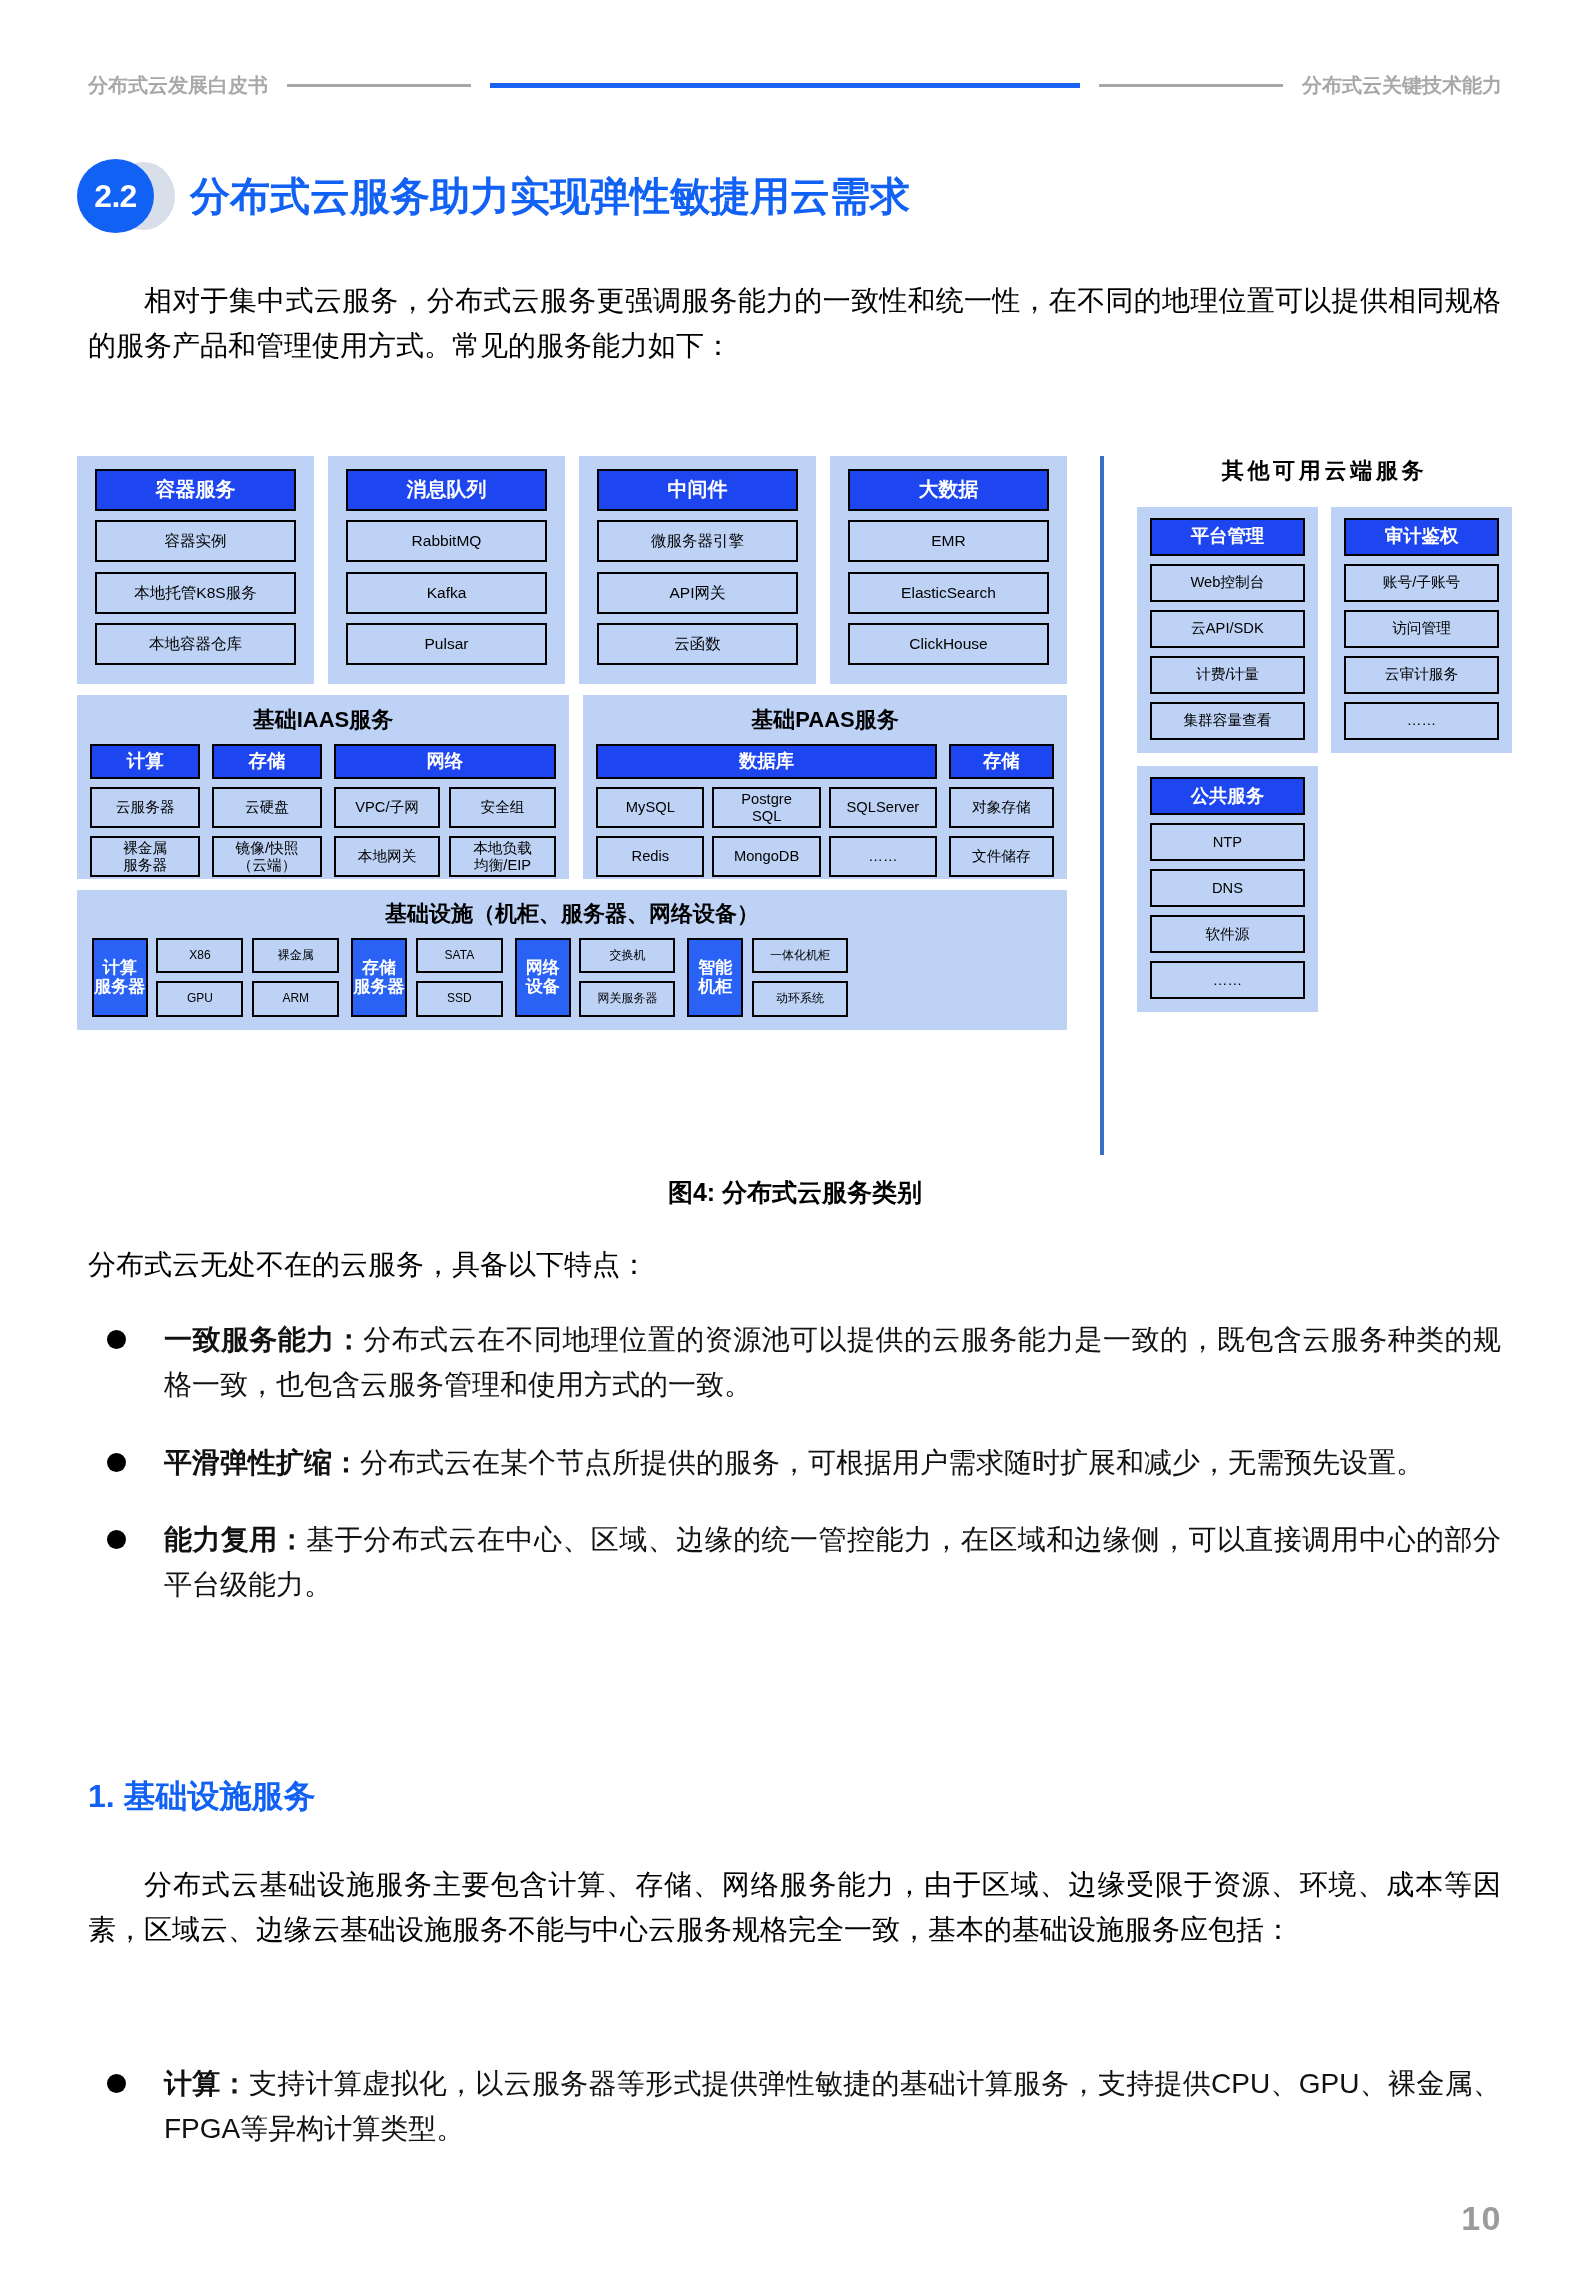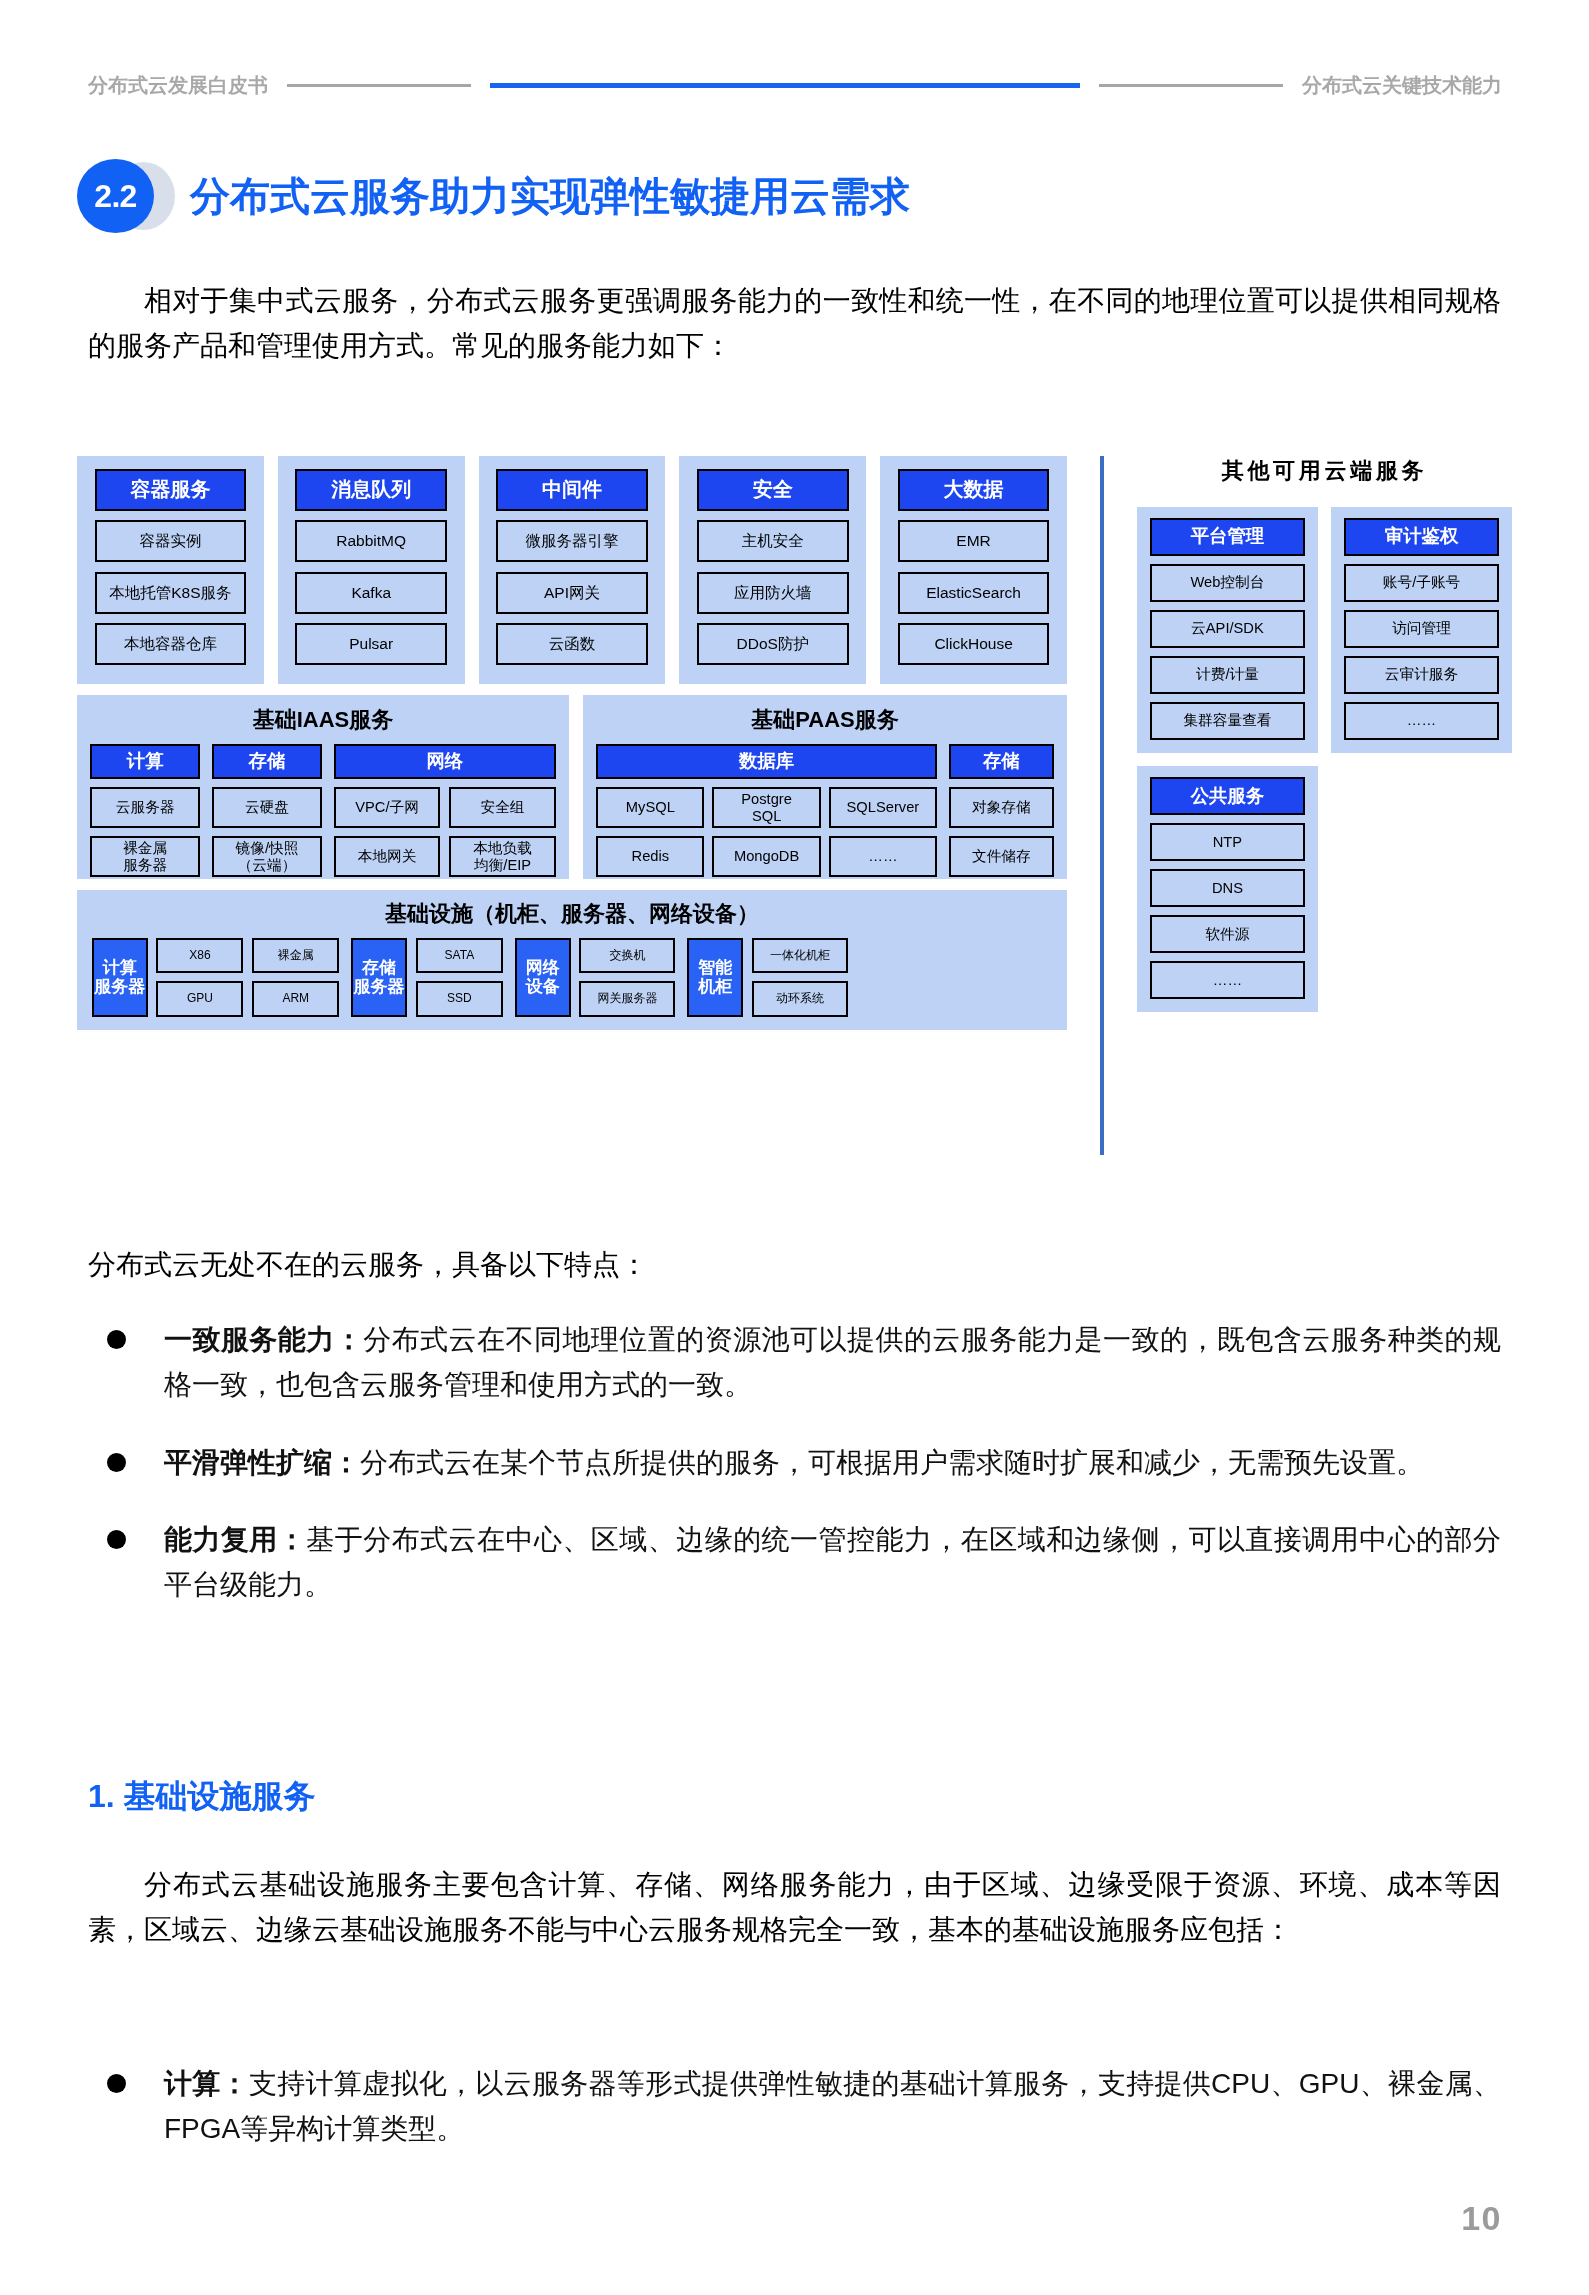--- a/index.html
+++ b/index.html
@@ -214,26 +214,20 @@
           <div class="cardhead">消息队列</div>
           <div class="cell">RabbitMQ</div>
           <div class="cell">Kafka</div>
           <div class="cell">Pulsar</div>
         </div>
         <div class="svc-col">
           <div class="cardhead">中间件</div>
           <div class="cell">微服务器引擎</div>
           <div class="cell">API网关</div>
           <div class="cell">云函数</div>
-        </div>
-        <div class="svc-col">
-          <div class="cardhead">安全</div>
-          <div class="cell">主机安全</div>
-          <div class="cell">应用防火墙</div>
-          <div class="cell">DDoS防护</div>
         </div>
         <div class="svc-col">
           <div class="cardhead">大数据</div>
           <div class="cell">EMR</div>
           <div class="cell">ElasticSearch</div>
           <div class="cell">ClickHouse</div>
         </div>
       </div>
 
       <div class="row2">
@@ -371,20 +365,21 @@
           <div class="cell">NTP</div>
           <div class="cell">DNS</div>
           <div class="cell">软件源</div>
           <div class="cell">……</div>
         </div>
 
       </div>
     </div>
   </div>
 
+  <div class="caption" style="top:1176px;">图4: 分布式云服务类别</div>
 
   <div class="para" style="left:88px;top:1242px;width:1413px;">分布式云无处不在的云服务，具备以下特点：</div>
 
   <div class="bullets" style="top:1317px;">
     <div class="bullet">
       <span class="dot"></span>
       <span class="btxt"><b>一致服务能力：</b><span>分布式云在不同地理位置的资源池可以提供的云服务能力是一致的，既包含云服务种类的规格一致，也包含云服务管理和使用方式的一致。</span></span>
     </div>
     <div class="bullet">
       <span class="dot"></span>

